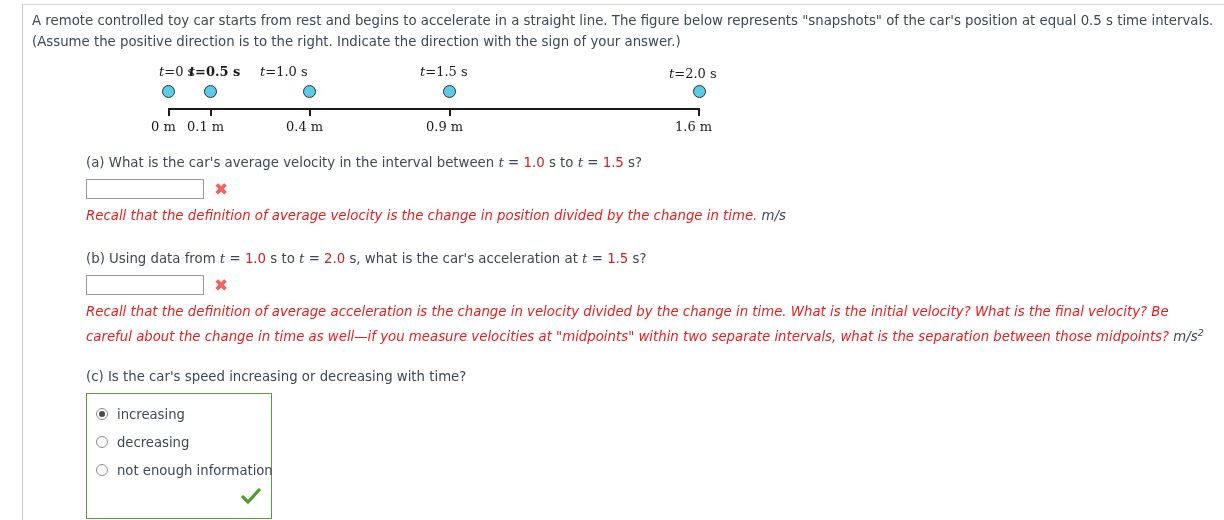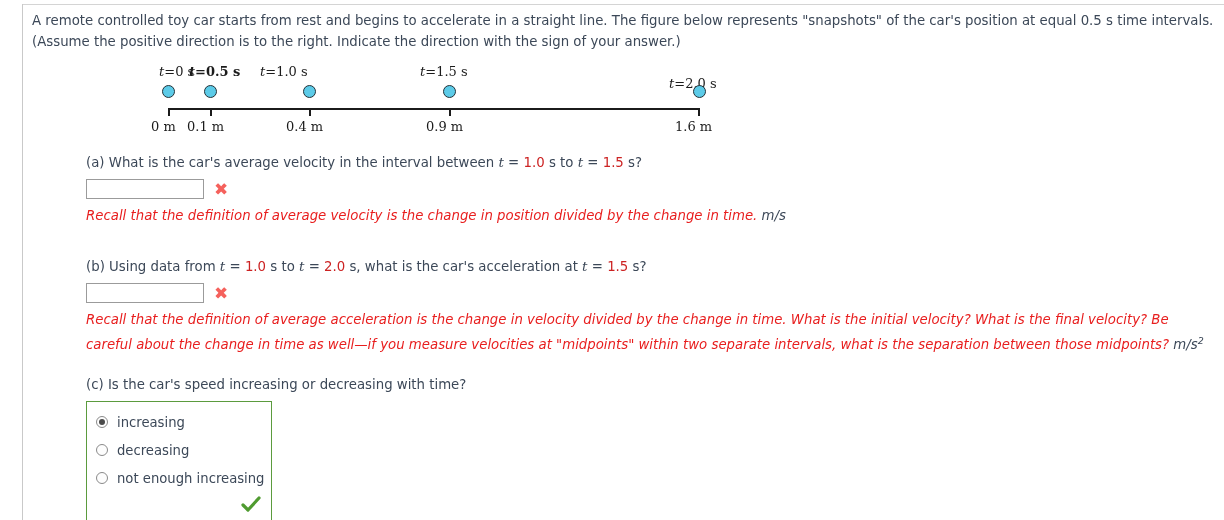--- a/index.html
+++ b/index.html
@@ -219,21 +219,21 @@
       </div>
       <div class="fig-tlabel" style="left:157px; top:0px;font-weight:bold;">
         <i>t</i><span>=</span><span>0.5 s</span>
       </div>
       <div class="fig-tlabel" style="left:228px; top:0px;">
         <i>t</i><span>=</span><span>1.0 s</span>
       </div>
       <div class="fig-tlabel" style="left:388px; top:0px;">
         <i>t</i><span>=</span><span>1.5 s</span>
       </div>
-      <div class="fig-tlabel" style="left:637px; top:12px;">
+      <div class="fig-tlabel" style="left:637px; top:2px;">
         <i>t</i><span>=</span><span>2.0 s</span>
       </div>
 
       <div class="fig-dot" style="left:130px; top:21px;"></div>
       <div class="fig-dot" style="left:172px; top:21px;"></div>
       <div class="fig-dot" style="left:271px; top:21px;"></div>
       <div class="fig-dot" style="left:411px; top:21px;"></div>
       <div class="fig-dot" style="left:661px; top:21px;"></div>
 
       <div class="fig-axis" style="left:136px; top:44px; width:532px;"></div>
@@ -253,21 +253,21 @@
 
     <div class="part">
       <div class="part-q"><span>(a) What is the car's average velocity in the interval between </span><i>t</i><span> = </span><span class="val">1.0</span><span> s to </span><i>t</i><span> = </span><span class="val">1.5</span><span> s?</span></div>
       <div class="answer-row">
         <input class="answer-input" type="text" value="" style="">
         <span class="mark-x">✖</span>
       </div>
       <div class="feedback"><span>Recall that the definition of average velocity is the change in position divided by the change in time.</span> <span class="unit">m/s</span></div>
     </div>
 
-    <div class="part" style="margin-top:30px;">
+    <div class="part" style="margin-top:22px;">
       <div class="part-q"><span>(b) Using data from </span><i>t</i><span> = </span><span class="val">1.0</span><span> s to </span><i>t</i><span> = </span><span class="val">2.0</span><span> s, what is the car's acceleration at </span><i>t</i><span> = </span><span class="val">1.5</span><span> s?</span></div>
       <div class="answer-row">
         <input class="answer-input" type="text" value="" style="">
         <span class="mark-x">✖</span>
       </div>
       <div class="feedback"><span>Recall that the definition of average acceleration is the change in velocity divided by the change in time. What is the initial velocity? What is the final velocity? Be careful about the change in time as well—if you measure velocities at "midpoints" within two separate intervals, what is the separation between those midpoints?</span> <span class="unit"><span>m/s</span><sup>2</sup></span></div>
     </div>
 
     <div class="part" style="margin-top:20px;">
       <div class="part-q">(c) Is the car's speed increasing or decreasing with time?</div>
@@ -279,21 +279,21 @@
         </div>
 
         <div class="radio-item">
           <span class="radio-circle"></span>
           <span class="radio-label">decreasing</span>
         </div>
 
 
         <div class="radio-item">
           <span class="radio-circle"></span>
-          <span class="radio-label">not enough increasing</span>
+          <span class="radio-label">not enough information</span>
         </div>
 
         <div class="check-row">
           <svg class="mark-check" viewBox="0 0 20 20">
             <path d="M2 11 L7 16 L18 4" stroke="#4f9b30" stroke-width="3.2" fill="none" stroke-linecap="round" stroke-linejoin="round"></path>
           </svg>
         </div>
 
       </div>
     </div>

